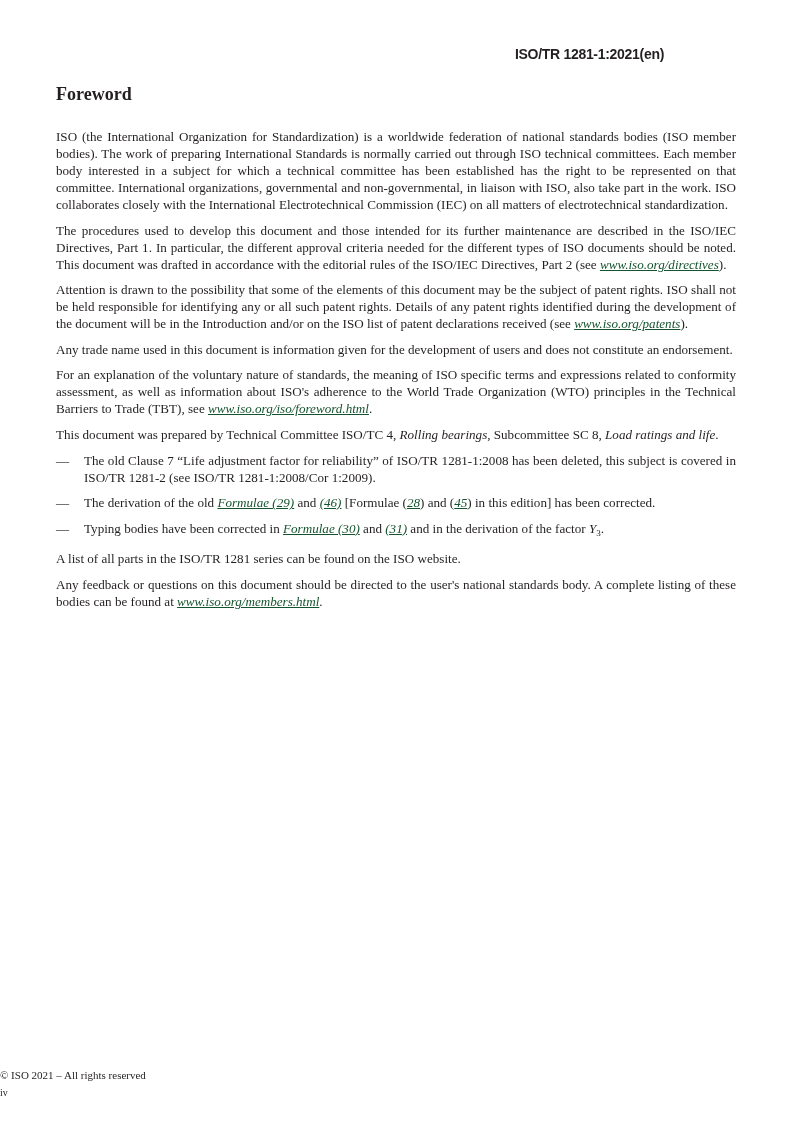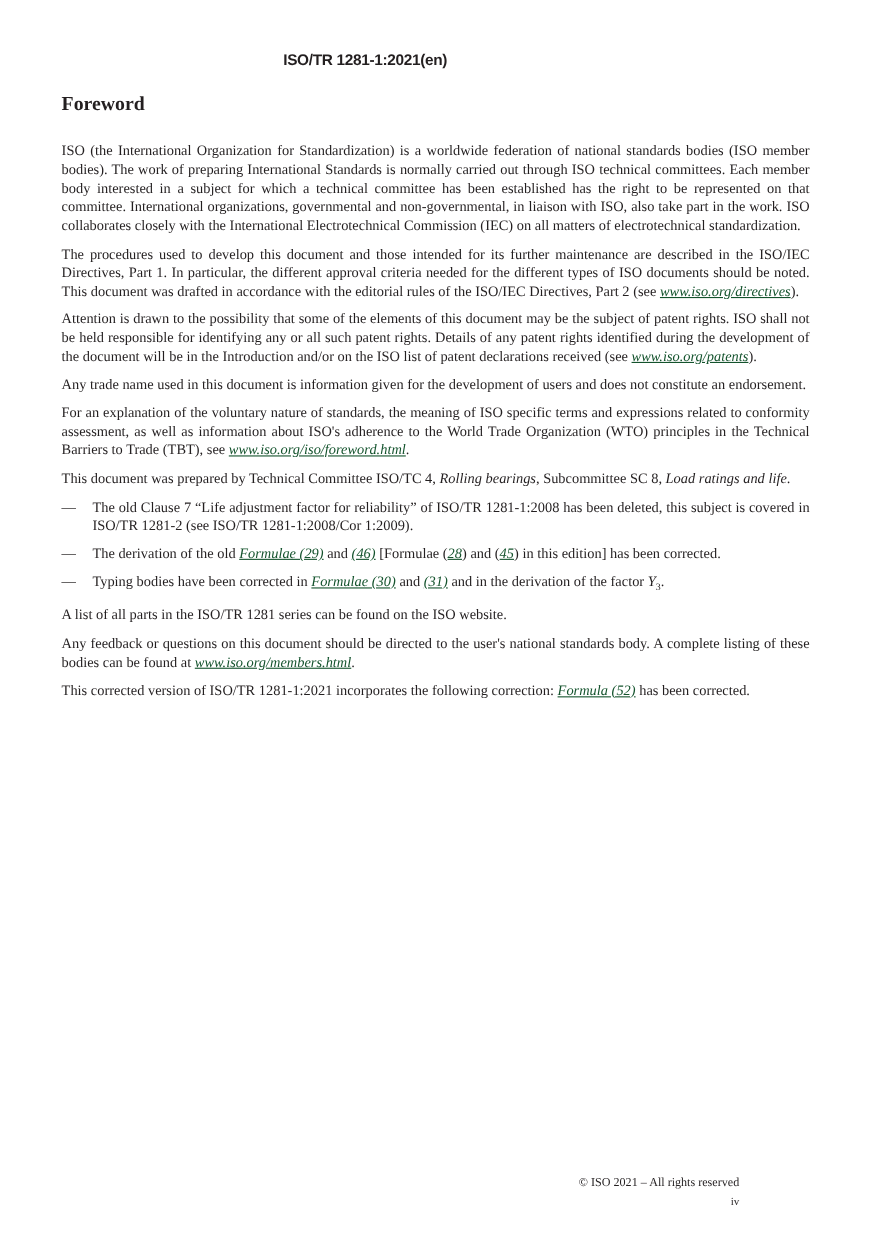--- a/index.html
+++ b/index.html
@@ -3,41 +3,41 @@
   <meta charset="utf-8">
   <style>
     html, body { margin: 0; padding: 0; background: #ffffff; }
     body { width: 793px; height: 1122px; position: relative; overflow: hidden; }
     .page {
       position: absolute; left: 0; top: 0; width: 793px; height: 1122px;
       font-family: "Liberation Serif", "DejaVu Serif", serif;
       color: #231f20;
     }
     .doc-header {
-      position: absolute; top: 46px; left: 0; width: 664px; text-align: center;
+      position: absolute; top: 46px; left: 0; width: 664px; text-align: right;
       font-family: "Liberation Sans", "DejaVu Sans", sans-serif;
       font-weight: bold; font-size: 14px; letter-spacing: -0.3px;
     }
     .title {
       position: absolute; top: 84px; left: 56px;
       font-family: "Liberation Serif", "DejaVu Serif", serif;
       font-weight: bold; font-size: 18px; margin: 0;
     }
     .body {
       position: absolute; top: 128px; left: 56px; width: 680px;
       font-size: 13.1px; line-height: 17px; text-align: justify;
     }
     .body p { margin: 0 0 8.6px 0; }
     .body a { color: #14532d; text-decoration: underline; font-style: italic; }
     .body ul { list-style: none; margin: 0; padding: 0; }
     .body li { position: relative; padding-left: 28px; margin: 0 0 8.6px 0; }
     .body li .dash { position: absolute; left: 0; top: 0; }
     .sub { font-size: 9px; vertical-align: -3px; }
     .footer {
-      position: absolute; top: 1066px; left: 0; width: 672px; text-align: right;
+      position: absolute; top: 1066px; left: 0; width: 672px; text-align: left;
       font-family: "Liberation Serif", "DejaVu Serif", serif;
       font-size: 11px; line-height: 18px;
     }
     .footer .pagenum { font-size: 10px; }
   </style>
 </head>
 <body>
 
 <div class="page">
   <div class="doc-header">ISO/TR 1281-1:2021(en)</div>
@@ -60,20 +60,19 @@
     <ul>
       <li><span class="dash">—</span><span>The old Clause 7 “Life adjustment factor for reliability” of ISO/TR 1281-1:2008 has been deleted, this subject is covered in ISO/TR 1281-2 (see ISO/TR 1281-1:2008/Cor 1:2009).</span></li>
       <li><span class="dash">—</span><span>The derivation of the old </span><a href="#">Formulae (29)</a><span> and </span><a href="#">(46)</a><span> [Formulae (</span><a href="#">28</a><span>) and (</span><a href="#">45</a><span>) in this edition] has been corrected.</span></li>
       <li><span class="dash">—</span><span>Typing bodies have been corrected in </span><a href="#">Formulae (30)</a><span> and </span><a href="#">(31)</a><span> and in the derivation of the factor </span><em>Y</em><span class="sub">3</span><span>.</span></li>
     </ul>
 
     <p>A list of all parts in the ISO/TR 1281 series can be found on the ISO website.</p>
 
     <p><span>Any feedback or questions on this document should be directed to the user's national standards body. A complete listing of these bodies can be found at </span><a href="#">www.iso.org/members.html</a><span>.</span></p>
 
-    <p><span>This corrected version of ISO/TR 1281-1:2021 incorporates the following correction: </span><a href="#">Formula (52)</a><span> has been corrected.</span></p>
   </div>
 
   <div class="footer">
     <div>© ISO 2021 – All rights reserved</div>
     <div class="pagenum">iv</div>
   </div>
 </div>
 
 </body></html>

